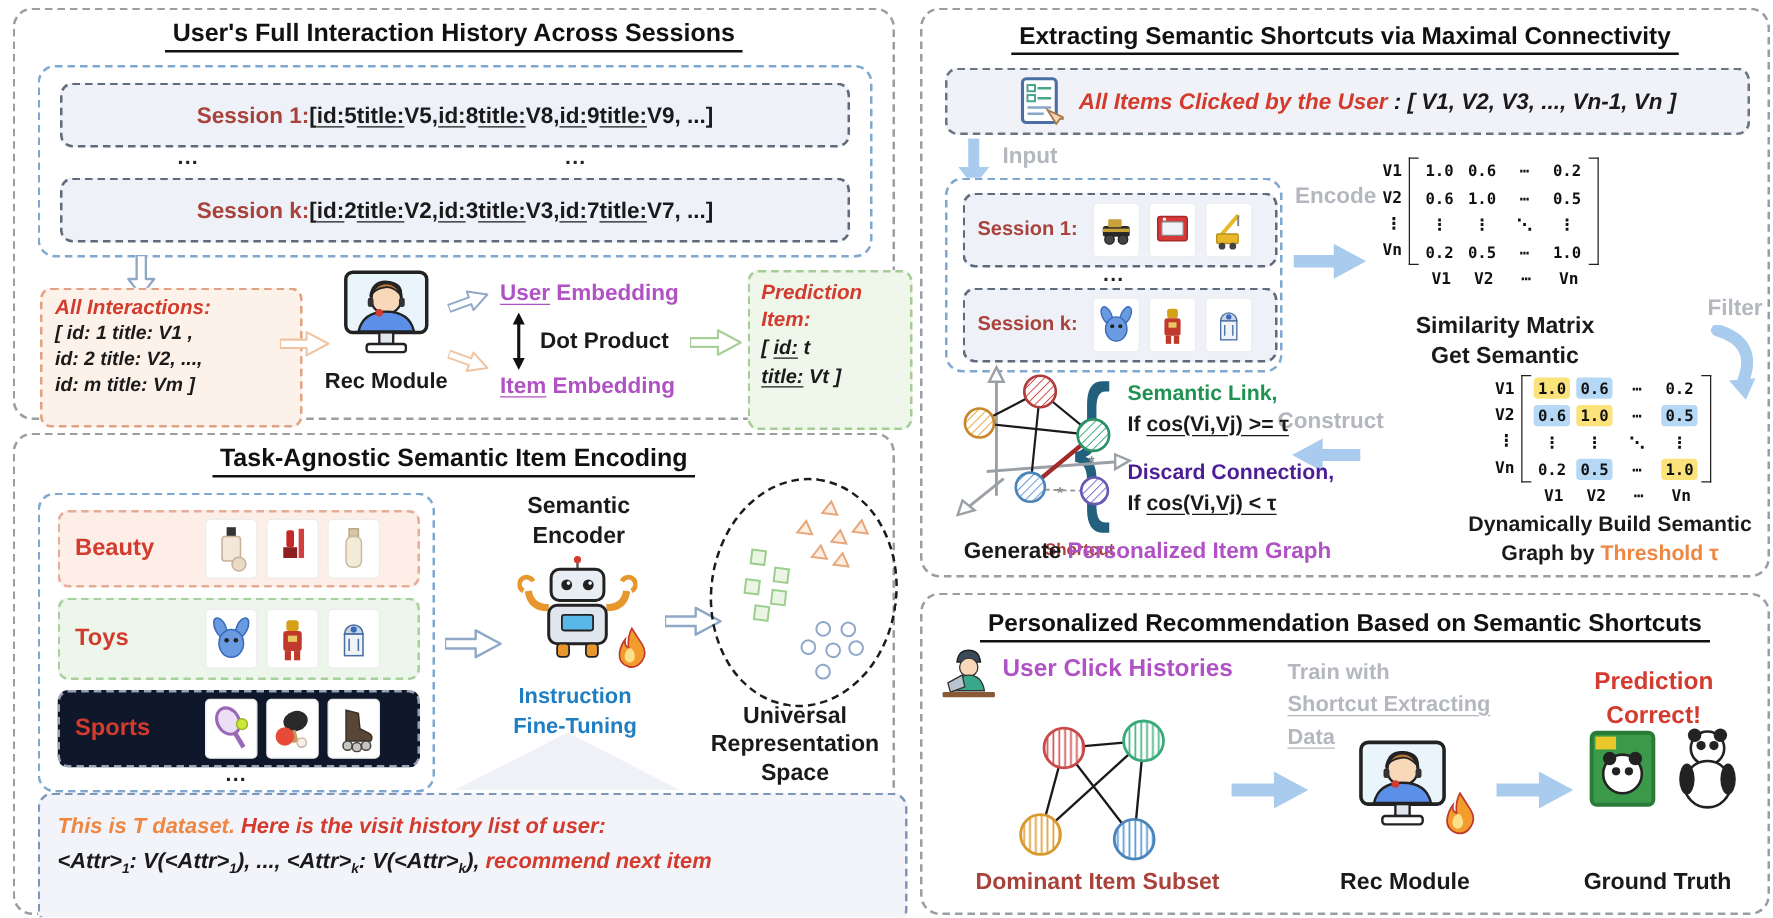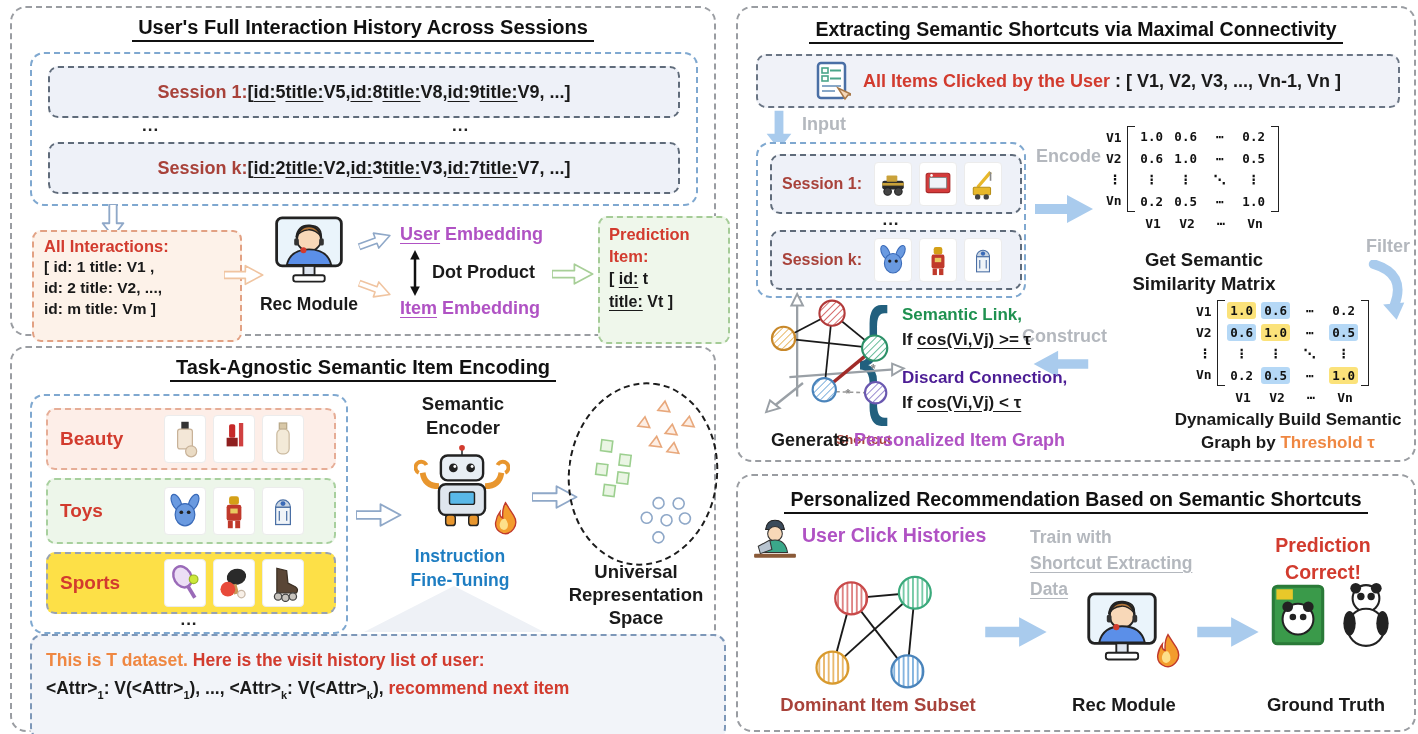--- a/index.html
+++ b/index.html
@@ -7,21 +7,21 @@
     font-family:"Liberation Sans","DejaVu Sans",sans-serif;color:#1a1a1a;}
   .abs{position:absolute;}
   .panel{position:absolute;border:2.4px dashed #9a9da2;border-radius:16px;background:#fff;}
   .ptitle{position:absolute;left:0;width:100%;text-align:center;font-weight:bold;font-size:20px;color:#111;}
   .ptitle span{border-bottom:2.4px solid #111;padding:0 6px 2px;}
   .bluewrap{position:absolute;border:2.2px dashed #7fa8d0;border-radius:14px;background:#fff;}
   .sessrow{position:absolute;background:#eef1f8;border:2px dashed #5f6b7a;border-radius:10px;
     display:flex;align-items:center;justify-content:center;font-size:18px;font-weight:bold;}
   .u{text-decoration:underline;text-underline-offset:3px;}
   .dots{font-weight:bold;font-size:17px;color:#222;letter-spacing:1px;}
-  .databox{position:absolute;border-radius:9px;font-weight:bold;}
+  .databox{position:absolute;border-radius:9px;font-weight:bold;font-style:italic;}
   .lbl{position:absolute;font-weight:bold;white-space:nowrap;}
   .ctr{text-align:center;white-space:normal;}
   .thumb{width:40px;height:46px;background:#fff;border:1px solid #ececec;border-radius:4px;
     display:flex;align-items:center;justify-content:center;flex:none;}
   .thumb svg{width:32px;height:38px;}
   .thumb.sm{width:36px;height:42px;}
   .thumb.sm svg{width:28px;height:34px;}
   .thumbs{display:flex;gap:7px;margin-left:12px;}
   .catrow{position:absolute;border-radius:9px;display:flex;align-items:center;padding:0 12px;}
   .catrow .clabel{font-size:19px;font-weight:bold;width:92px;}
@@ -204,21 +204,21 @@
               <svg viewBox="0 0 26 30">
                 <path d="M7 12 a6 6 0 0 1 12 0z" fill="#c8d4e2" stroke="#4a6fa5"></path>
                 <rect x="7" y="12" width="12" height="14" fill="#f0f4f8" stroke="#4a6fa5"></rect>
                 <circle cx="13" cy="9" r="2" fill="#3a6ab8"></circle>
                 <line x1="10" y1="15" x2="10" y2="23" stroke="#4a6fa5"></line>
                 <line x1="16" y1="15" x2="16" y2="23" stroke="#4a6fa5"></line>
               </svg>
             </span>
           </span>
       </div>
-      <div class="catrow" style="left:14px;top:156px;width:262px;height:58px;background:#fde047;border:2px dashed #98a2b2;">
+      <div class="catrow" style="left:14px;top:156px;width:262px;height:58px;background:#0f172a;border:2px dashed #98a2b2;">
         <span class="clabel" style="color: rgb(210, 59, 46);">Sports</span>
         <span class="thumbs">
             <span class="thumb">
               <svg viewBox="0 0 26 30">
                 <ellipse cx="11" cy="10" rx="7" ry="9" fill="#ecdef5" stroke="#9a6ab8" stroke-width="2" transform="rotate(-30 11 10)"></ellipse>
                 <line x1="15" y1="17" x2="21" y2="27" stroke="#9a6ab8" stroke-width="3"></line>
                 <circle cx="20" cy="12" r="3.5" fill="#cde83a" stroke="#9ab82a"></circle>
               </svg>
             </span>
             <span class="thumb">
@@ -474,22 +474,22 @@
           <div class="mx-br r"></div>
         </div>
         <div class="mx-cols">
           <div class="">V1</div>
           <div class="">V2</div>
           <div class="">⋯</div>
           <div class="">Vn</div>
         </div>
       </div>
     <div class="lbl ctr" style="left:360px;top:240px;width:212px;font-size:18.5px;line-height:24px;">
+        <div>Similarity Matrix</div>
         <div>Get Semantic</div>
-        <div>Similarity Matrix</div>
       </div>
 
     <div class="lbl" style="left: 628px; top: 228px; font-size: 18px; color: rgb(180, 184, 190);">Filter</div>
     <svg class="abs" style="left:626px;top:252px;" width="48" height="62" viewBox="0 0 50 64">
       <path d="M10 4 q34 10 22 42" fill="none" stroke="#a9cbed" stroke-width="10" stroke-linecap="round"></path>
       <polygon points="34,62 20,46 42,44" fill="#a9cbed"></polygon>
       </svg>
 
     <div class="mx" style="left:458px;top:292px;">
         <div class="mx-main">

